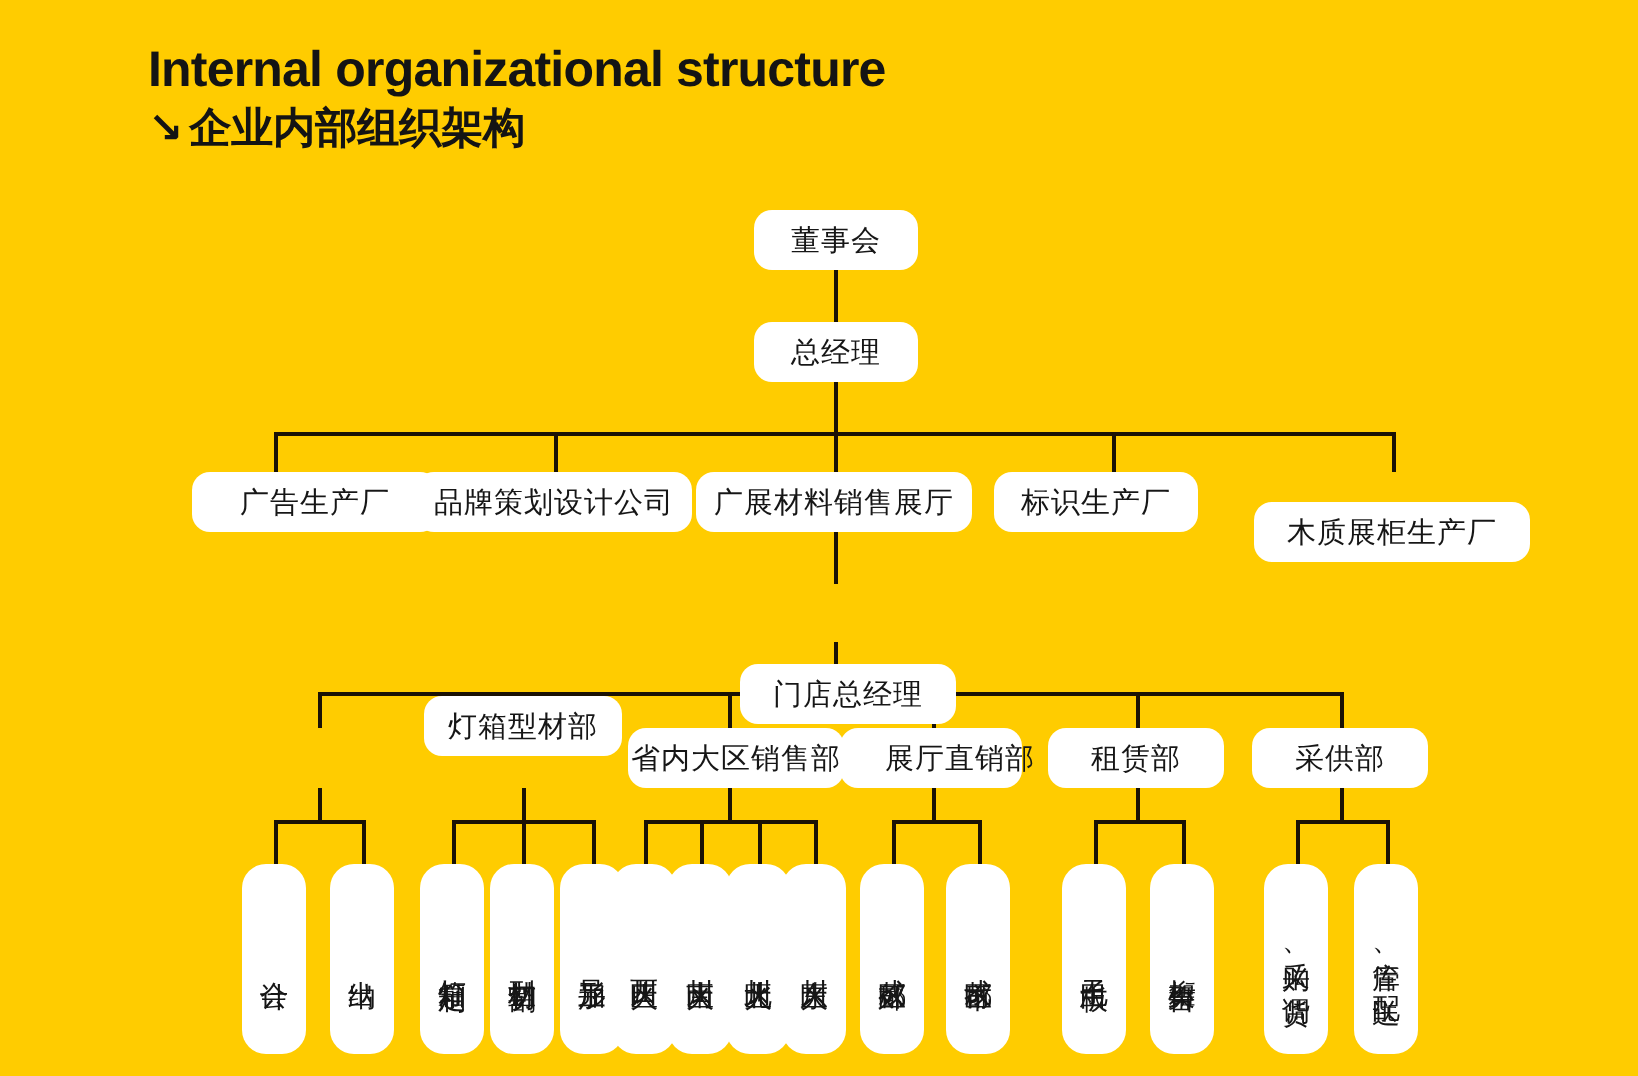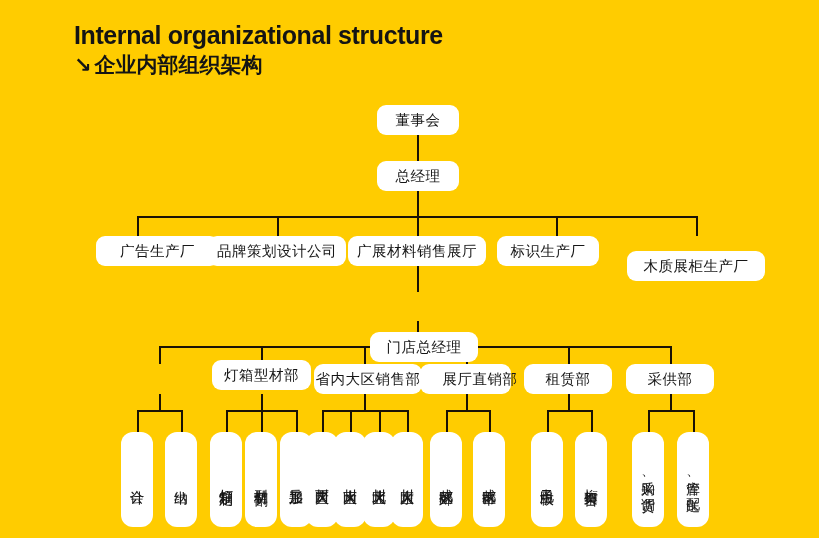--- a/index.html
+++ b/index.html
@@ -165,21 +165,21 @@
   <div class="node node-h" style="left:377px; top:161px; width:82px;">总经理</div>
 
   <div class="node node-h" style="left:76px; top:236px; width:123px;margin-left:20px;">广告生产厂</div>
   <div class="node node-h" style="left:208px; top:236px; width:138px;">品牌策划设计公司</div>
   <div class="node node-h" style="left:348px; top:236px; width:138px;">广展材料销售展厅</div>
   <div class="node node-h" style="left:497px; top:236px; width:102px;">标识生产厂</div>
   <div class="node node-h" style="left:627px; top:236px; width:138px;margin-top:15px;">木质展柜生产厂</div>
 
   <div class="node node-h" style="left:370px; top:292px; width:108px;margin-top:40px;">门店总经理</div>
 
-  <div class="node node-h" style="left:212px; top:360px; width:99px;">灯箱型材部</div>
+  <div class="node node-h" style="left:212px; top:348px; width:99px;">灯箱型材部</div>
   <div class="node node-h" style="left:314px; top:364px; width:108px;">省内大区销售部</div>
   <div class="node node-h" style="left:420px; top:364px; width:91px;padding-left:41px;">展厅直销部</div>
   <div class="node node-h" style="left:524px; top:364px; width:88px;">租赁部</div>
   <div class="node node-h" style="left:626px; top:364px; width:88px;">采供部</div>
 
   <div class="node node-leaf" style="left:121px; top:432px;">会计</div>
   <div class="node node-leaf" style="left:165px; top:432px;">出纳</div>
 
   <div class="node node-leaf" style="left:210px; top:432px;">灯箱定制</div>
   <div class="node node-leaf" style="left:245px; top:432px;">型材切割</div>

